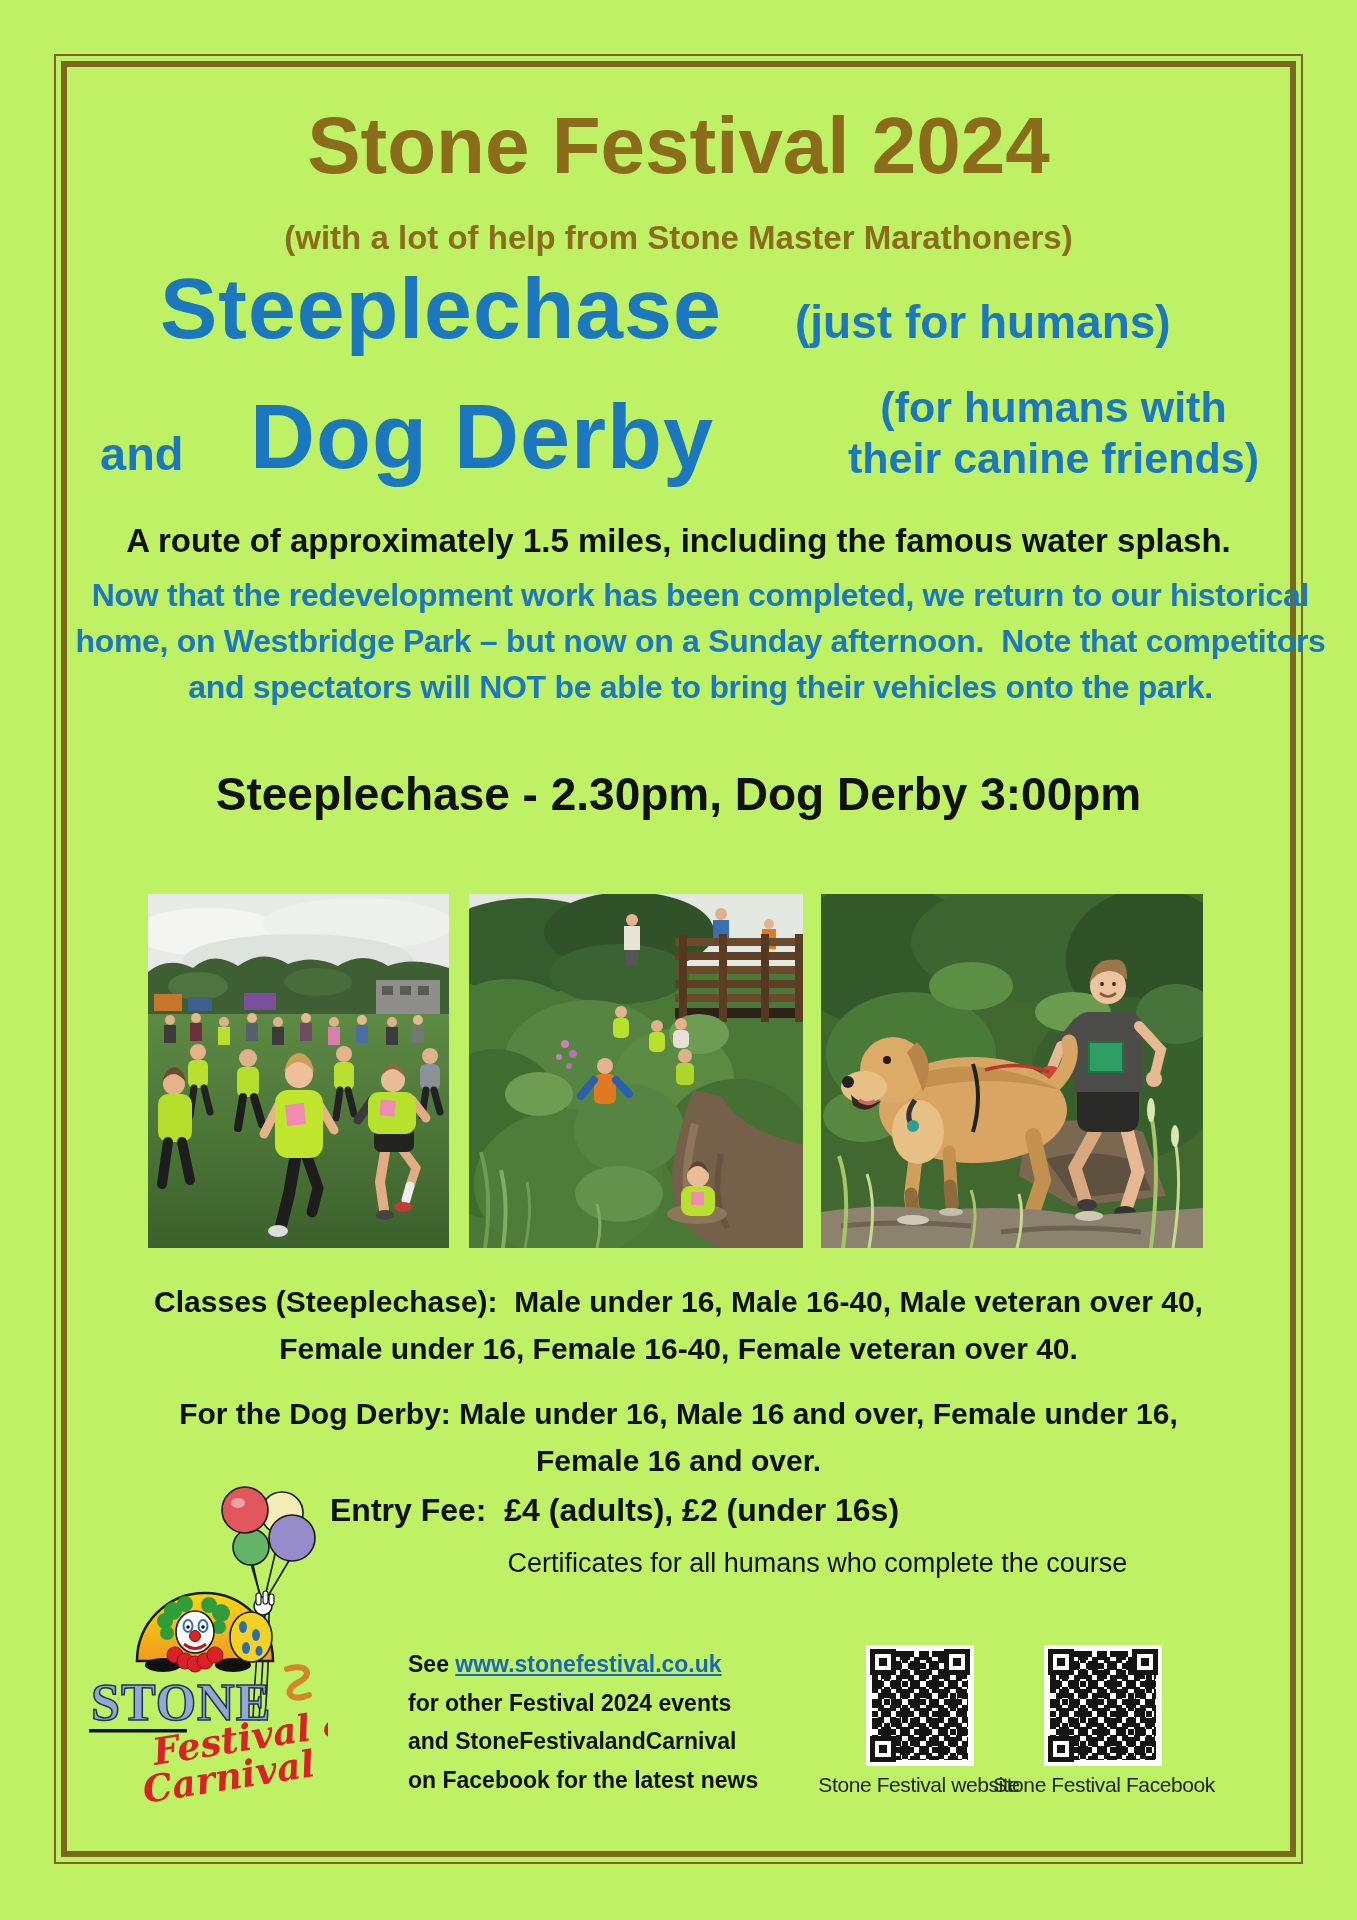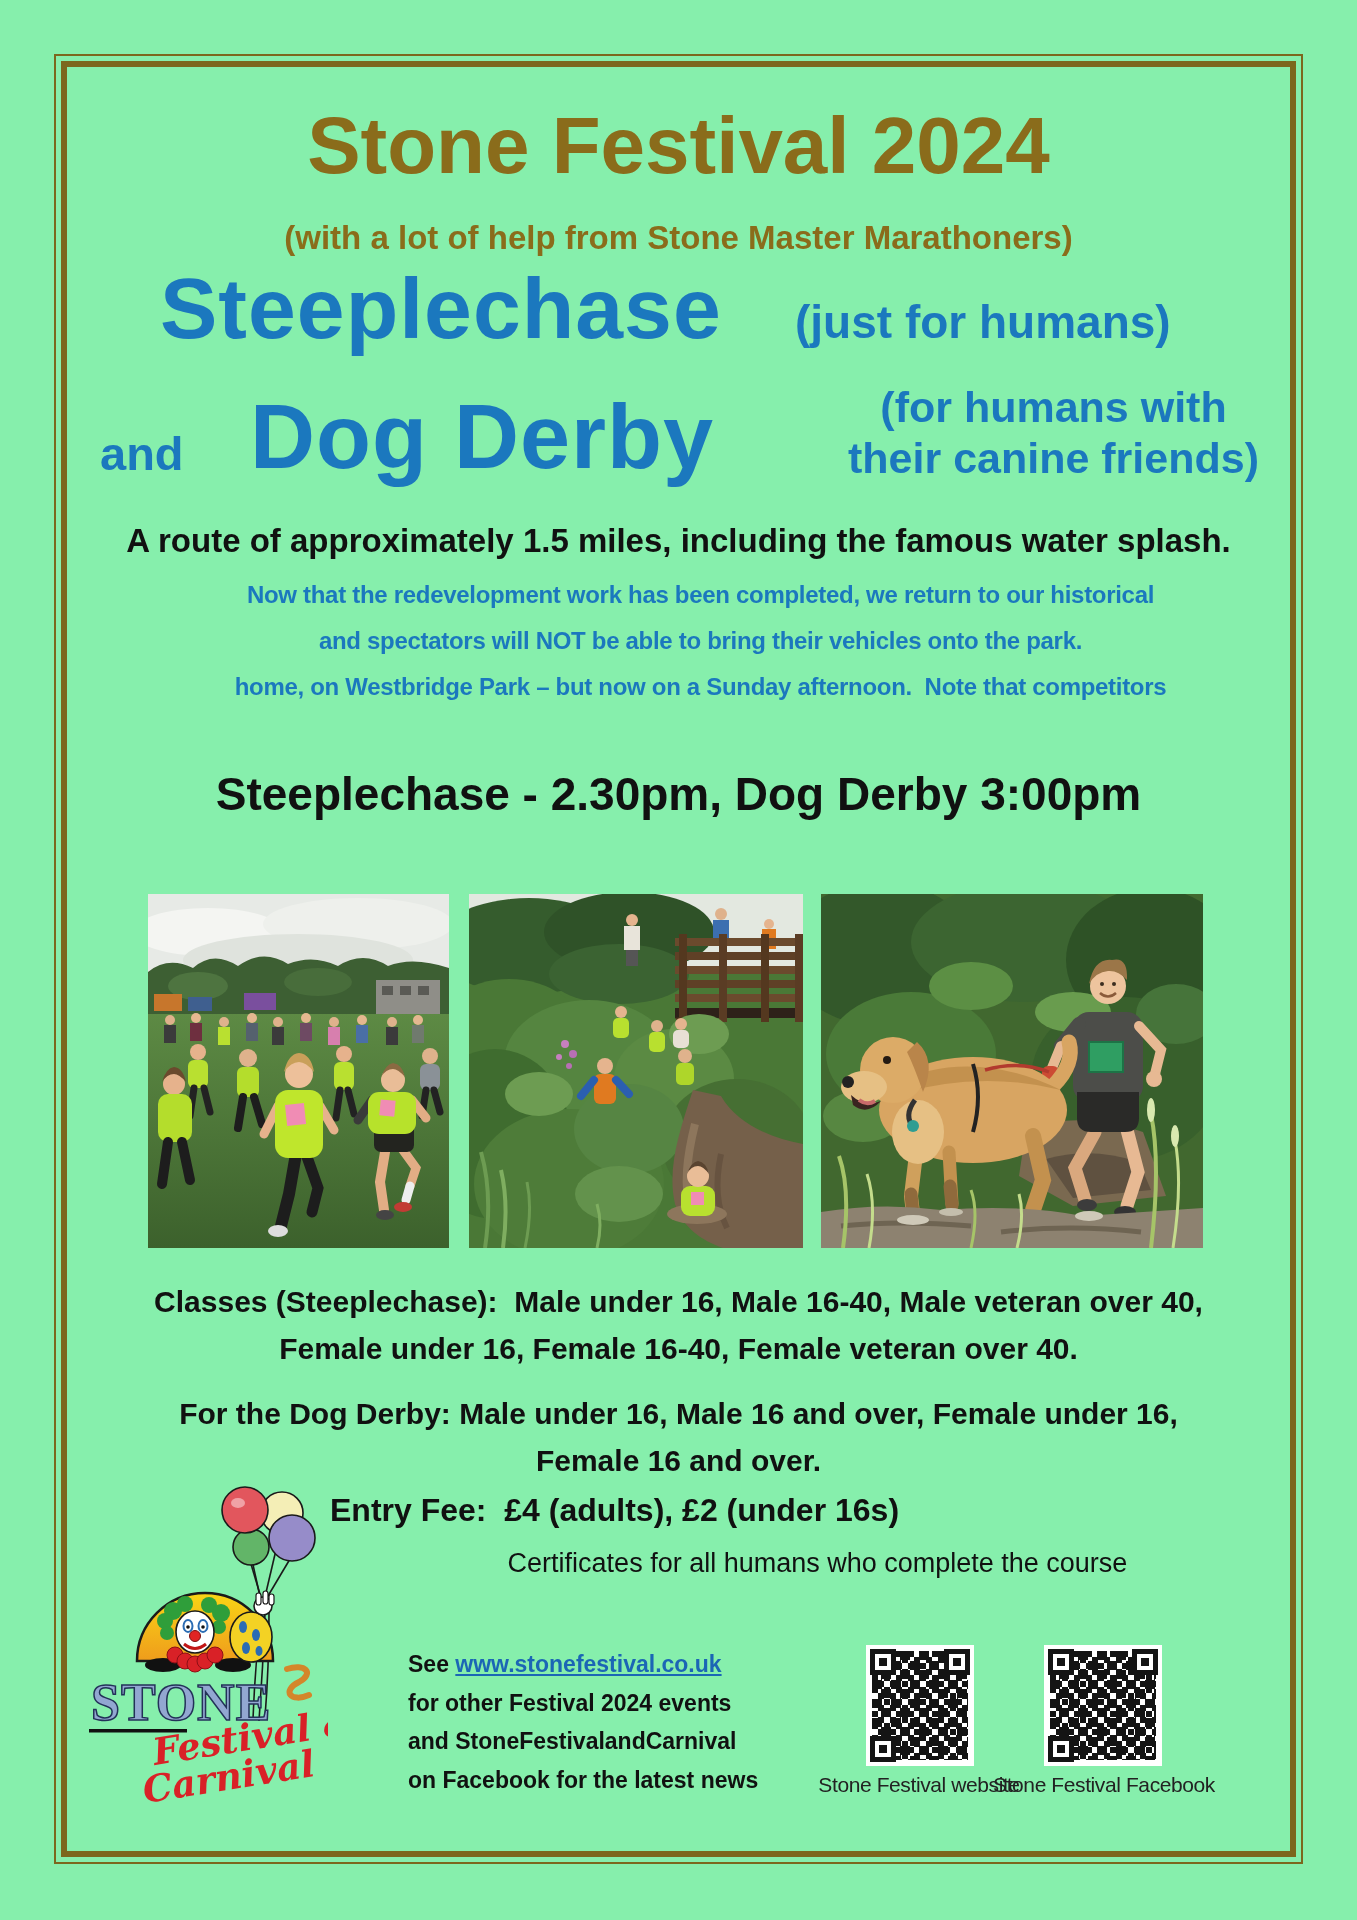--- a/index.html
+++ b/index.html
@@ -1,37 +1,37 @@
 <!DOCTYPE html>
 <html><head>
 <meta charset="utf-8">
 <style>
   html,body{margin:0;padding:0;background:#ffffff;}
   .page{
-    position:relative;width:1357px;height:1920px;background:#86efac;
+    position:relative;width:1357px;height:1920px;background:#bef264;
     overflow:hidden;font-family:"Liberation Sans",sans-serif;color:#1a1a1a;
   }
   
   .frame-outer{position:absolute;left:54px;top:54px;width:1245px;height:1806px;border:2px solid #7c671e;}
   .frame-inner{position:absolute;left:61px;top:61px;width:1223px;height:1784px;border:6px solid #7c671e;}
   
   .abs{position:absolute;}
   .ctr{left:0;right:0;text-align:center;}
   .gold{color:#8a6c1b;}
   .blue{color:#1b78be;}
   .b{font-weight:bold;}
   .title{top:106px;font-size:80px;line-height:1;letter-spacing:0px;}
   .subtitle{top:221px;font-size:33px;line-height:1;}
   .steeple{left:160px;top:265px;font-size:86px;line-height:1;letter-spacing:1px;}
   .steeple-note{left:795px;top:299px;font-size:46px;line-height:1;}
   .and-label{left:100px;top:430px;font-size:47px;line-height:1;}
   .dogderby{left:250px;top:392px;font-size:90px;line-height:1;letter-spacing:1px;}
   .dd-note{left:816px;top:382px;width:475px;text-align:center;font-size:43px;line-height:51px;}
   .route{top:524px;font-size:33px;line-height:1;color:#111;}
-  .notice{top:572px;font-size:24px;line-height:46px;letter-spacing:-0.3px;padding-left:44px;}
+  .notice{top:572px;font-size:32px;line-height:46px;letter-spacing:-0.3px;padding-left:44px;}
   .sunday{top:710px;font-size:46px;line-height:1;color:#111;}
   .sunday .sup{font-size:27px;position:relative;top:-16px;}
   .times{top:771px;font-size:46px;line-height:1;color:#111;}
   
   figure{margin:0;padding:0;}
   .photo{position:absolute;top:894px;height:354px;overflow:hidden;background:#cfd6c8;}
   .photo svg{display:block;width:100%;height:100%;}
   #photo1{left:148px;width:301px;}
   #photo2{left:469px;width:334px;}
   #photo3{left:821px;width:382px;}
@@ -82,22 +82,22 @@
   <div class="abs dogderby blue b">Dog Derby</div>
   <div class="abs dd-note blue b">
     <div>(for humans with</div>
     <div>their canine friends)</div>
   </div>
 
   <div class="abs ctr route b">A route of approximately 1.5 miles, including the famous water splash.</div>
 
   <div class="abs ctr notice blue b">
     <div>Now that the redevelopment work has been completed, we return to our historical</div>
+    <div>home, on Westbridge Park – but now on a Sunday afternoon.&nbsp; Note that competitors</div>
     <div>and spectators will NOT be able to bring their vehicles onto the park.</div>
-    <div>home, on Westbridge Park – but now on a Sunday afternoon.&nbsp; Note that competitors</div>
   </div>
 
   <div class="abs ctr times b">Steeplechase - 2.30pm, Dog Derby 3:00pm</div>
 
   <figure class="photo" id="photo1" aria-label="Children running in hi-vis green shirts across the park">
     <svg viewBox="0 0 301 354" aria-hidden="true">
       <defs>
         <linearGradient id="g1" x1="0" y1="0" x2="0" y2="1">
           <stop offset="0" stop-color="#5d8a44"></stop>
             <stop offset="1" stop-color="#3c612c"></stop>

